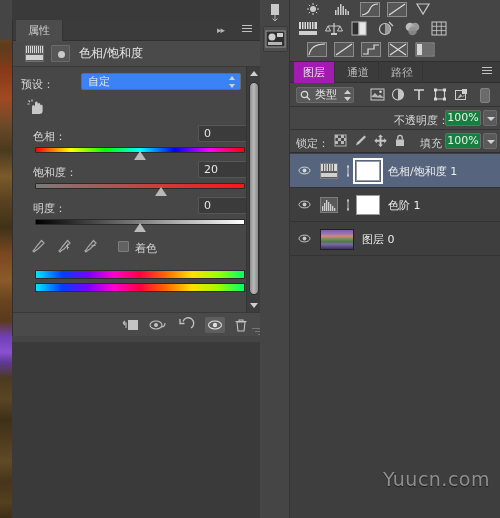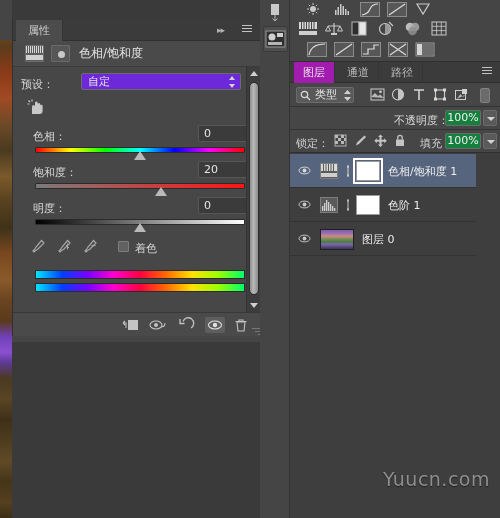--- a/index.html
+++ b/index.html
@@ -80,21 +80,21 @@
   .props-title {
     position:absolute; left:66px; top:4px; font-size:12px; color:#e3e3e3;
     line-height:17px;
   }
 
   .props-body { position:absolute; left:0; top:47px; width:234px; height:245px; }
 
   .row-label { position:absolute; font-size:11px; color:#d6d6d6; }
 
   .dd {
-    position:absolute; height:17px; background:#6d28d9;
+    position:absolute; height:17px; background:#3b82f6;
     border:1px solid #6b6b6b; border-radius:2px;
     color:#e8e8e8; font-size:11px; line-height:15px; padding-left:6px;
   }
   .dd .stepper {
     position:absolute; right:4px; top:2px; width:7px; height:12px;
   }
   .dd .stepper::before, .dd .stepper::after{
     content:""; position:absolute; left:0; border-left:3.5px solid transparent;
     border-right:3.5px solid transparent;
   }
@@ -254,21 +254,21 @@
     position:absolute; width:14px; height:16px; background:#5a5a5a;
     border:1px solid #6b6b6b; border-radius:2px;
   }
   .pct-arrow::after{
     content:""; position:absolute; left:3px; top:6px;
     border-left:4px solid transparent; border-right:4px solid transparent;
     border-top:4px solid #d4d4d4;
   }
 
   .lrow {
-    position:absolute; left:0; width:186px; height:34px;
+    position:absolute; left:0; width:210px; height:34px;
     border-bottom:1px solid #333;
   }
   .lrow.sel { background:#56657d; }
   .lrow .eye { position:absolute; left:8px; top:11px; width:13px; height:11px; }
   .lthumb-adj {
     position:absolute; left:30px; top:9px; width:18px; height:16px;
     background:#5a5a5a; border:1px solid #7d7d7d;
   }
   .link-ico { position:absolute; left:54px; top:11px; width:8px; height:12px; }
   .lmask {

